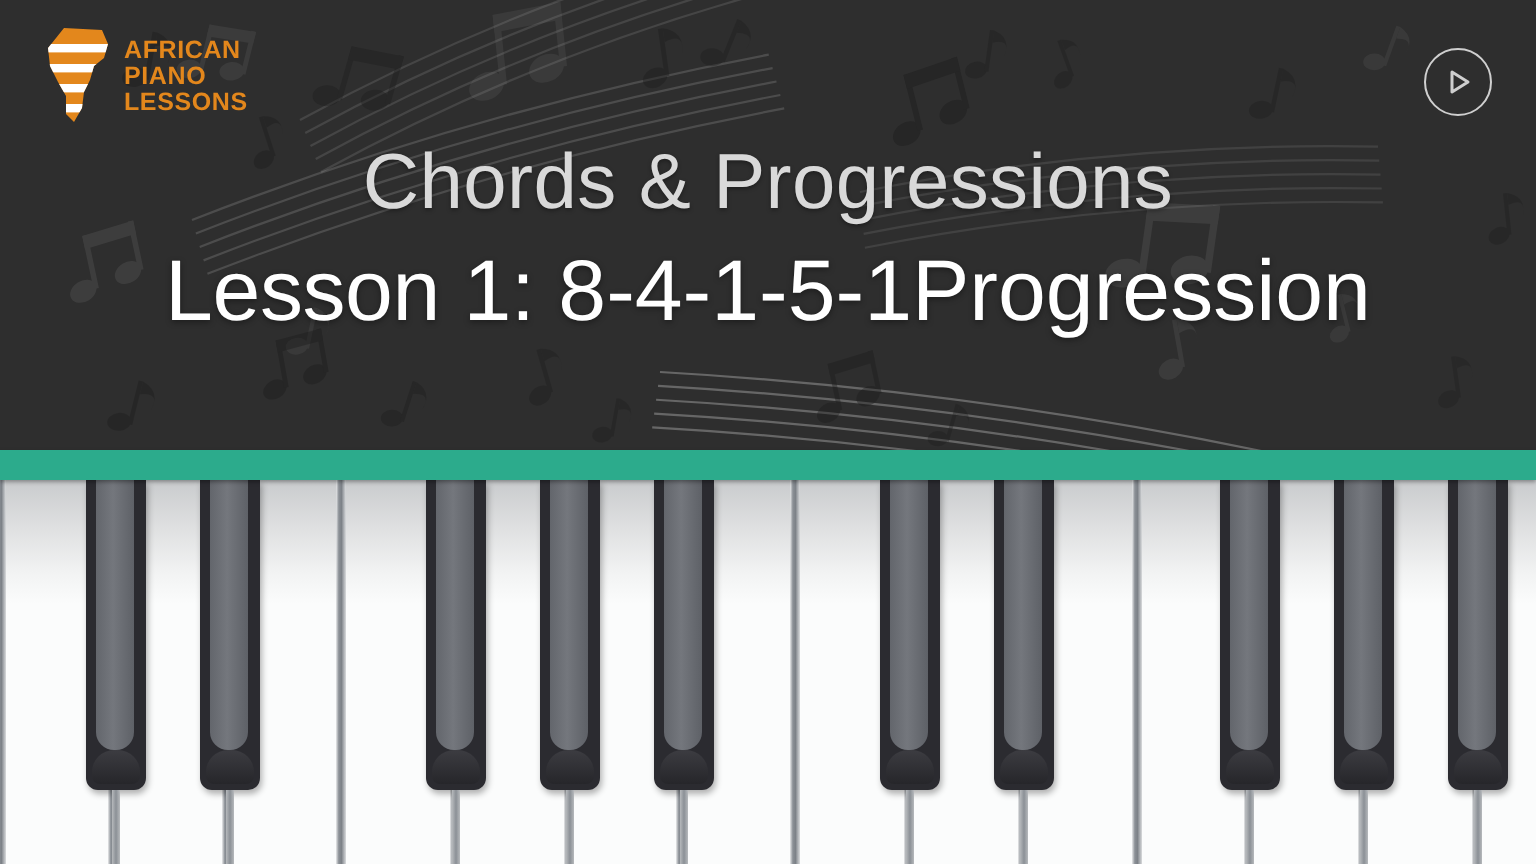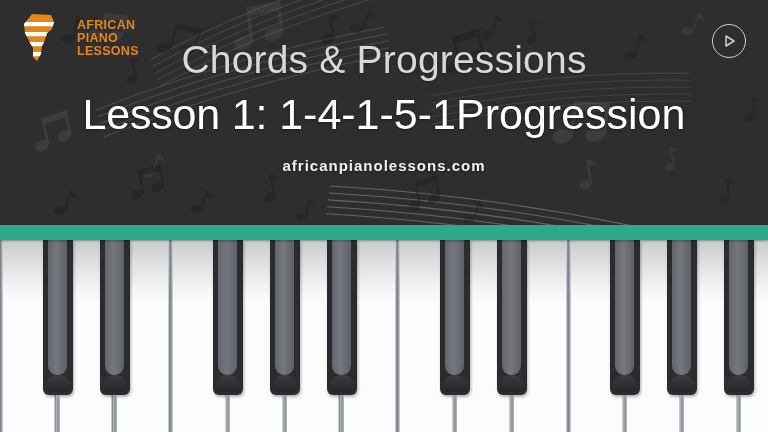--- a/index.html
+++ b/index.html
@@ -23,21 +23,21 @@
   .notes-layer {
     position:absolute; left:0; top:0;
     width:768px; height:225px;
     pointer-events:none;
   }
 
   
   .logo {
     position:absolute; left:20px; top:12px;
     width:118px; height:52px;
-    display:flex; align-items:center; gap:15px;
+    display:flex; align-items:center; gap:0;
     z-index:6;
   }
   .logo-mark { width:42px; height:50px; flex:0 0 42px; }
   .logo-text {
     display:flex; flex-direction:column;
     justify-content:center;
     line-height:1.04;
   }
   .logo-text span {
     color:#e3871c;
@@ -57,21 +57,21 @@
     z-index:6;
   }
 
   
   .title-block {
     position:absolute; left:0; top:0;
     width:768px; height:225px;
     display:flex; flex-direction:column;
     align-items:center; justify-content:flex-start;
     z-index:5;
-    padding-top:40px;
+    padding-top:72px;
   }
   .title-main {
     font-size:39px;
     font-weight:300;
     color:#d9d9d9;
     letter-spacing:0.2px;
     line-height:1;
     white-space:nowrap;
     text-shadow:0 1px 2px rgba(0,0,0,.35);
   }
@@ -353,22 +353,21 @@
     </div>
 
     <div class="play-btn">
       <svg width="13" height="14" viewBox="0 0 13 14">
         <path d="M3 2 L11 7 L3 12 Z" fill="none" stroke="#cfcfcf" stroke-width="1.5" stroke-linejoin="round"></path>
       </svg>
     </div>
 
     <div class="title-block">
       <div class="title-main">Chords &amp; Progressions</div>
-      <div class="title-sub"><span class="lead">Lesson 1:</span><span> 1-4-1-5-1Progression</span></div>
-      <div class="url">africanpianolessons.com</div>
+      <div class="title-sub"><span class="lead">Lesson 1:</span><span> 8-4-1-5-1Progression</span></div>
     </div>
   </div>
 
   <div class="teal-bar"></div>
 
   <div class="keyboard" id="keyboard">
     <div class="key-shade"></div>
   <div class="wkey-line" style="left: -2.5px;"></div>
       <div class="wkey-line" style="left: 54.3px;"></div>
       <div class="wkey-line" style="left: 111.1px;"></div>

